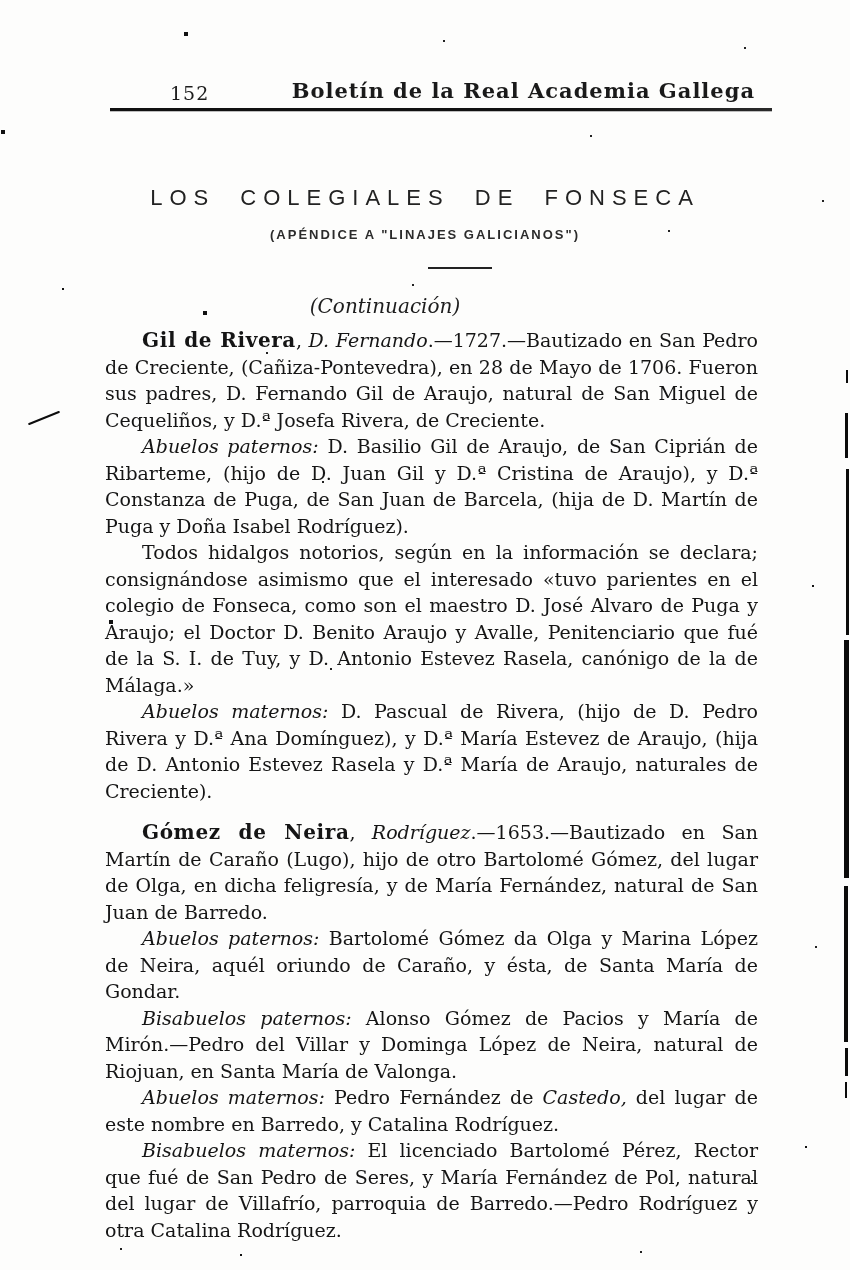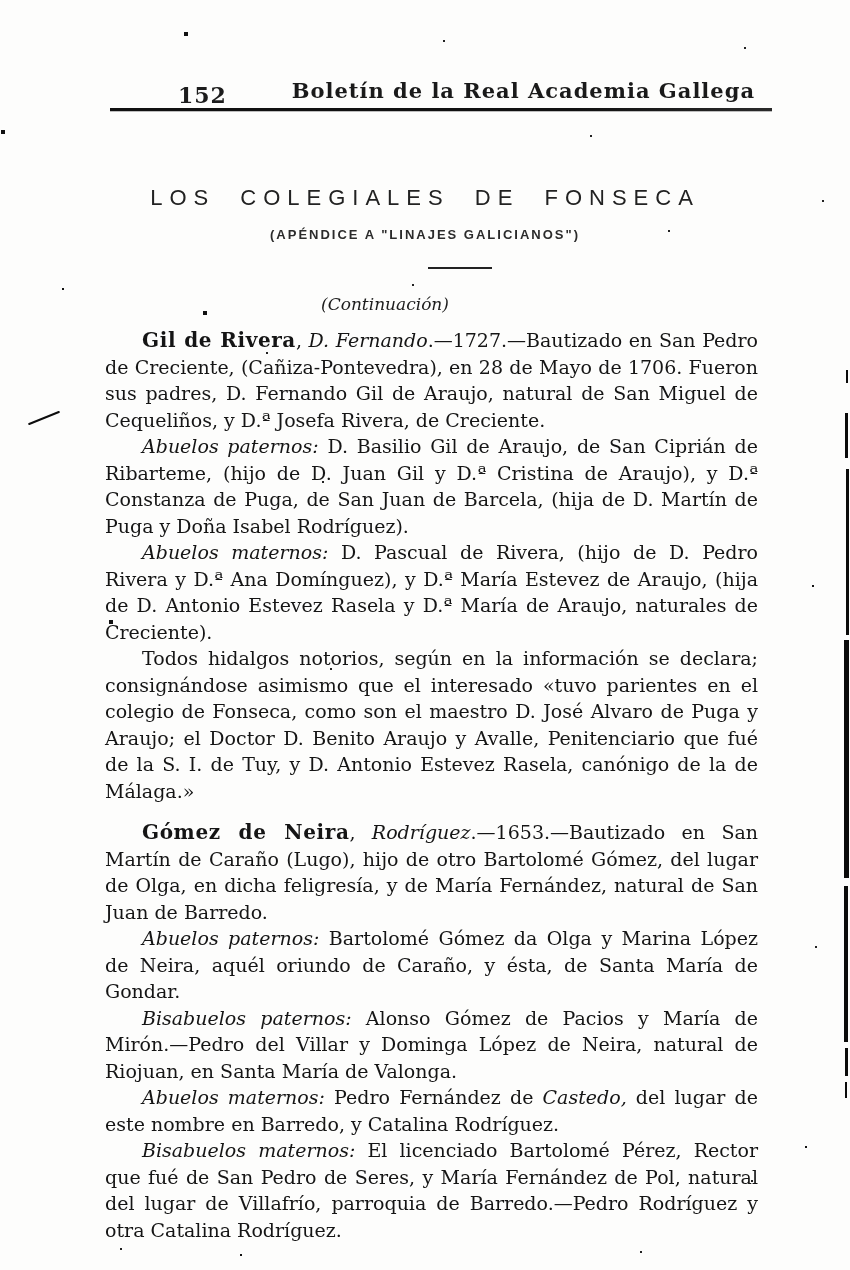--- a/index.html
+++ b/index.html
@@ -6,22 +6,22 @@
   body{
     width:850px;height:1270px;position:relative;overflow:hidden;
     background:#fdfdfc;color:#161616;
     font-family:"DejaVu Serif", serif;
   }
   .page{position:absolute;inset:0;}
 
   
   .running-header{position:absolute;top:78px;left:110px;width:662px;height:30px;}
   .page-number{
-    position:absolute;left:68px;top:4px;
-    font-size:22px;letter-spacing:1px;color:#1c1c1c;font-weight:bold;
+    position:absolute;left:60px;top:4px;
+    font-size:19px;letter-spacing:1px;color:#1c1c1c;
   }
   .journal-title{
     position:absolute;left:0;right:17px;top:0;text-align:right;
     font-size:21px;font-weight:600;letter-spacing:1px;color:#1a1a1a;
   }
   .header-rule{
     position:absolute;top:108px;left:110px;width:662px;height:3px;
     background:linear-gradient(90deg,#111 70%,#2a2a2a 100%);
     box-shadow:0 1px 0 rgba(0,0,0,.25);
   }
@@ -35,21 +35,21 @@
   .article-subtitle{
     position:absolute;top:227px;left:0;width:850px;margin:0;text-align:center;
     font-family:"Liberation Sans", sans-serif;font-weight:700;
     font-size:13px;letter-spacing:2px;color:#2b2b2b;
   }
   .title-divider{
     position:absolute;top:267px;left:428px;width:64px;height:2px;background:#222;
   }
   .continuation-note{
     position:absolute;top:294px;left:300px;width:170px;margin:0;text-align:center;
-    font-style:italic;font-size:17px;color:#1d1d1d;
+    font-style:italic;font-size:20px;color:#1d1d1d;
   }
 
   
   .article-body{
     position:absolute;top:327px;left:105px;width:653px;
     font-size:19px;line-height:26.5px;text-align:justify;color:#151515;
   }
   .entry{margin:0;}
   .entry + .entry{margin-top:15px;}
   .para{margin:0;text-indent:37px;}
@@ -94,22 +94,22 @@
 
   <h1 class="article-title">LOS COLEGIALES DE FONSECA</h1>
   <h2 class="article-subtitle">(APÉNDICE A "LINAJES GALICIANOS")</h2>
   <div class="title-divider"></div>
   <p class="continuation-note">(Continuación)</p>
 
   <main class="article-body">
       <section class="entry">
         <p class="para"><span class="run-bold">Gil de Rivera</span><span class="run-normal">, </span><span class="run-italic">D. Fernando</span><span class="run-normal">.—1727.—Bautizado en San Pedro de Creciente, (Cañiza-Pontevedra), en 28 de Mayo de 1706. Fueron sus padres, D. Fernando Gil de Araujo, natural de San Miguel de Cequeliños, y D.ª Josefa Rivera, de Creciente.</span></p>
         <p class="para"><span class="run-italic">Abuelos paternos:</span><span class="run-normal"> D. Basilio Gil de Araujo, de San Ciprián de Ribarteme, (hijo de D. Juan Gil y D.ª Cristina de Araujo), y D.ª Constanza de Puga, de San Juan de Barcela, (hija de D. Martín de Puga y Doña Isabel Rodríguez).</span></p>
+        <p class="para"><span class="run-normal">Todos hidalgos notorios, según en la información se declara; consignándose asimismo que el interesado «tuvo parientes en el colegio de Fonseca, como son el maestro D. José Alvaro de Puga y Araujo; el Doctor D. Benito Araujo y Avalle, Penitenciario que fué de la S. I. de Tuy, y D. Antonio Estevez Rasela, canónigo de la de Málaga.»</span></p>
         <p class="para"><span class="run-italic">Abuelos maternos:</span><span class="run-normal"> D. Pascual de Rivera, (hijo de D. Pedro Rivera y D.ª Ana Domínguez), y D.ª María Estevez de Araujo, (hija de D. Antonio Estevez Rasela y D.ª María de Araujo, naturales de Creciente).</span></p>
-        <p class="para"><span class="run-normal">Todos hidalgos notorios, según en la información se declara; consignándose asimismo que el interesado «tuvo parientes en el colegio de Fonseca, como son el maestro D. José Alvaro de Puga y Araujo; el Doctor D. Benito Araujo y Avalle, Penitenciario que fué de la S. I. de Tuy, y D. Antonio Estevez Rasela, canónigo de la de Málaga.»</span></p>
       </section>
       <section class="entry">
         <p class="para"><span class="run-bold">Gómez de Neira</span><span class="run-normal">, </span><span class="run-italic">Rodríguez</span><span class="run-normal">.—1653.—Bautizado en San Martín de Caraño (Lugo), hijo de otro Bartolomé Gómez, del lugar de Olga, en dicha feligresía, y de María Fernández, natural de San Juan de Barredo.</span></p>
         <p class="para"><span class="run-italic">Abuelos paternos:</span><span class="run-normal"> Bartolomé Gómez da Olga y Marina López de Neira, aquél oriundo de Caraño, y ésta, de Santa María de Gondar.</span></p>
         <p class="para"><span class="run-italic">Bisabuelos paternos:</span><span class="run-normal"> Alonso Gómez de Pacios y María de Mirón.—Pedro del Villar y Dominga López de Neira, natural de Riojuan, en Santa María de Valonga.</span></p>
         <p class="para"><span class="run-italic">Abuelos maternos:</span><span class="run-normal"> Pedro Fernández de </span><span class="run-italic">Castedo,</span><span class="run-normal"> del lugar de este nombre en Barredo, y Catalina Rodríguez.</span></p>
         <p class="para"><span class="run-italic">Bisabuelos maternos:</span><span class="run-normal"> El licenciado Bartolomé Pérez, Rector que fué de San Pedro de Seres, y María Fernández de Pol, natural del lugar de Villafrío, parroquia de Barredo.—Pedro Rodríguez y otra Catalina Rodríguez.</span></p>
       </section>
     </main>
 

